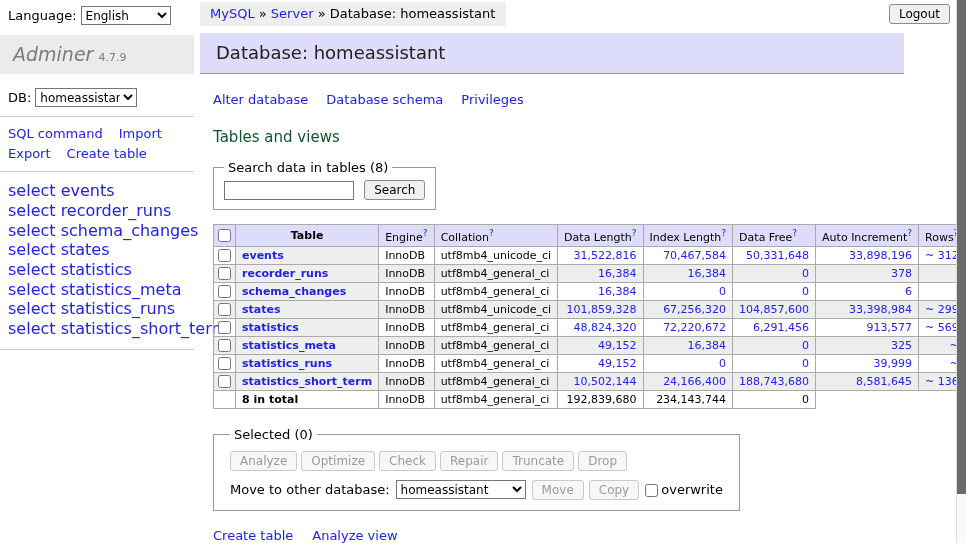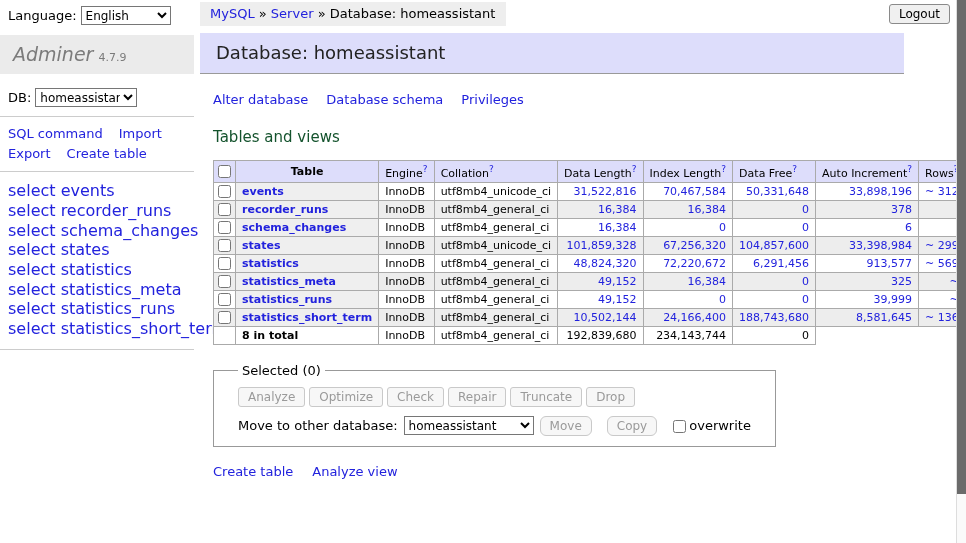--- a/index.html
+++ b/index.html
@@ -61,26 +61,26 @@
   thead sup a{font-size:9px;}
   tbody th{background:var(--th-bg);text-align:left;}
   tbody th a{font-weight:bold;}
   tbody tr.alt td{background:var(--row-alt);}
   td.num{text-align:right;}
   td.chk,thead th:first-child{text-align:center;padding:1px 3px;}
   tr.total th{background:#fff;font-weight:bold;}
   tr.total td{background:#fff;}
   input[type=checkbox]{width:13px;height:13px;margin:1px;vertical-align:middle;}
 
-  .selected-fieldset{margin-top:18px;padding:6px 24px 10px;}
+  .selected-fieldset{margin-top:18px;padding:6px 16px 10px;}
   .sel-buttons{margin:3px 0 9px;}
   .sel-buttons button{margin-right:4px;}
   .move-row{white-space:nowrap;}
   .move-row select{width:130px;margin:0 6px 0 6px;}
-  .move-row button{margin-right:15px;border-radius:6px;}
+  .move-row button{margin-right:5px;}
   .move-row label{margin-left:2px;}
 
   .bottom-links{margin-top:17px;}
   .bottom-links a{margin-right:19px;}
 
   
   .scrollbar{position:absolute;right:0;top:0;width:10px;height:543px;background:#fafafa;border-left:1px solid #ddd;}
   .scroll-thumb{width:9px;height:494px;background:var(--scroll-thumb);}
 </style>
 </head>
@@ -118,20 +118,25 @@
   <div class="topline">
     <span class="breadcrumb" id="breadcrumb"><a href="#">MySQL</a><span> » </span><a href="#">Server</a><span> » </span><span>Database: homeassistant</span></span>
   </div>
   <h2>Database: homeassistant</h2>
 
   <div class="content">
     <p class="page-links" id="main-links"><a href="#">Alter database</a><a href="#">Database schema</a><a href="#">Privileges</a></p>
 
     <h3>Tables and views</h3>
 
+    <fieldset class="search-fieldset">
+      <legend>Search data in tables (8)</legend>
+      <input type="text" value="" style="">
+      <button>Search</button>
+    </fieldset>
 
     <table>
       <thead>
           <tr id="thead-row">
             <th><input type="checkbox" style=""></th>
             <th class="tname"><span>Table</span></th>
             <th><span>Engine</span><sup><a href="#">?</a></sup></th>
             <th><span>Collation</span><sup><a href="#">?</a></sup></th>
             <th><span>Data Length</span><sup><a href="#">?</a></sup></th>
             <th><span>Index Length</span><sup><a href="#">?</a></sup></th>

